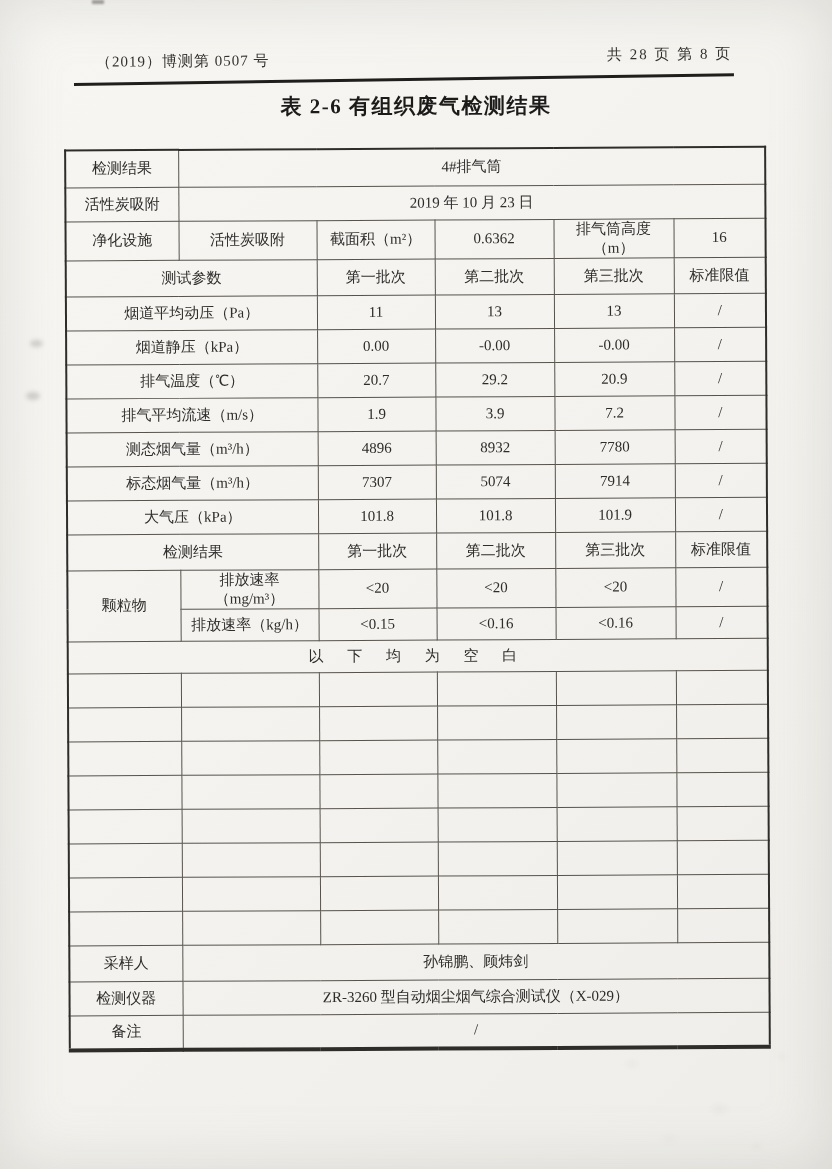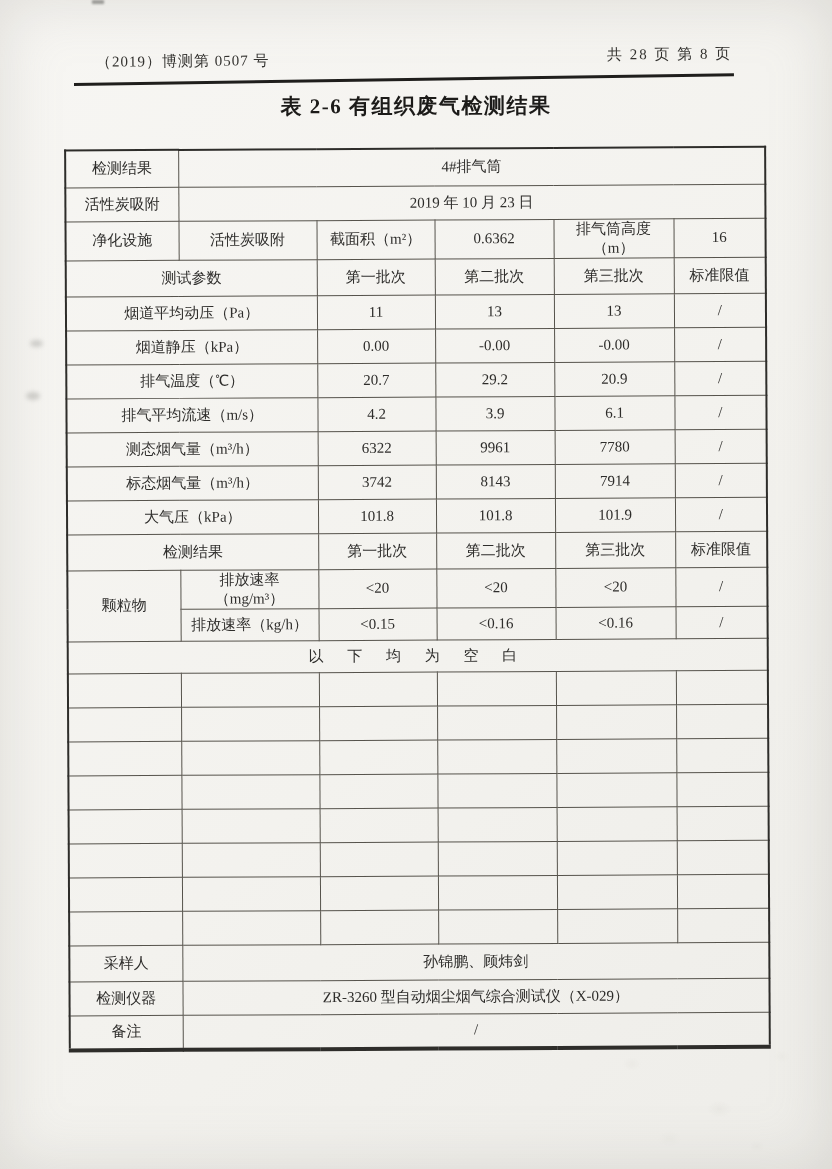--- a/index.html
+++ b/index.html
@@ -129,36 +129,36 @@
   </tr>
   <tr class="h34">
     <td colspan="2">排气温度（℃）</td>
     <td>20.7</td>
     <td>29.2</td>
     <td>20.9</td>
     <td>/</td>
   </tr>
   <tr class="h34">
     <td colspan="2">排气平均流速（m/s）</td>
-    <td>4.2</td>
+    <td>1.9</td>
     <td>3.9</td>
-    <td>6.1</td>
+    <td>7.2</td>
     <td>/</td>
   </tr>
   <tr class="h34">
     <td colspan="2">测态烟气量（m³/h）</td>
-    <td>6322</td>
-    <td>9961</td>
+    <td>4896</td>
+    <td>8932</td>
     <td>7780</td>
     <td>/</td>
   </tr>
   <tr class="h34">
     <td colspan="2">标态烟气量（m³/h）</td>
-    <td>3742</td>
-    <td>8143</td>
+    <td>7307</td>
+    <td>5074</td>
     <td>7914</td>
     <td>/</td>
   </tr>
   <tr class="h34">
     <td colspan="2">大气压（kPa）</td>
     <td>101.8</td>
     <td>101.8</td>
     <td>101.9</td>
     <td>/</td>
   </tr>

